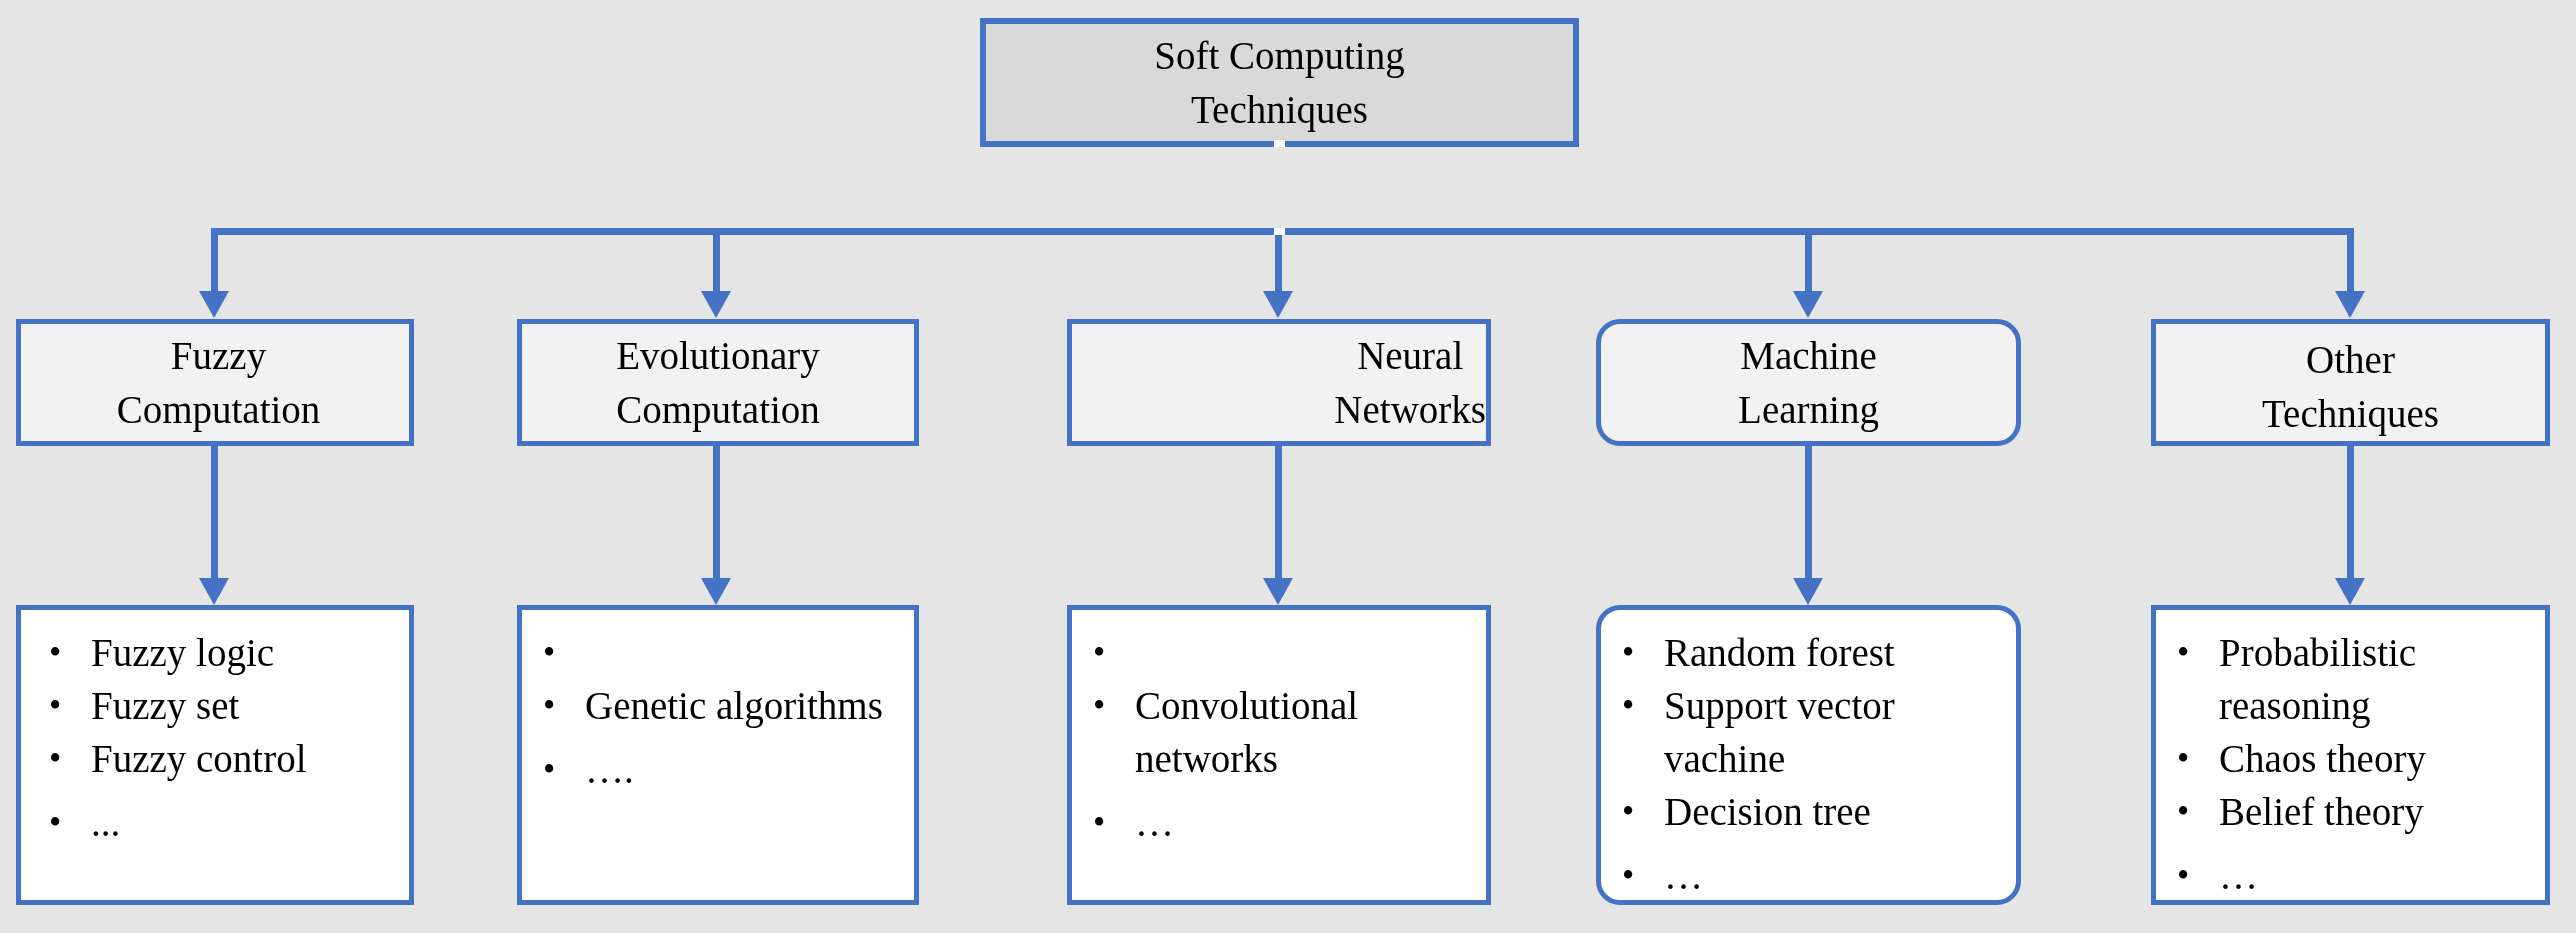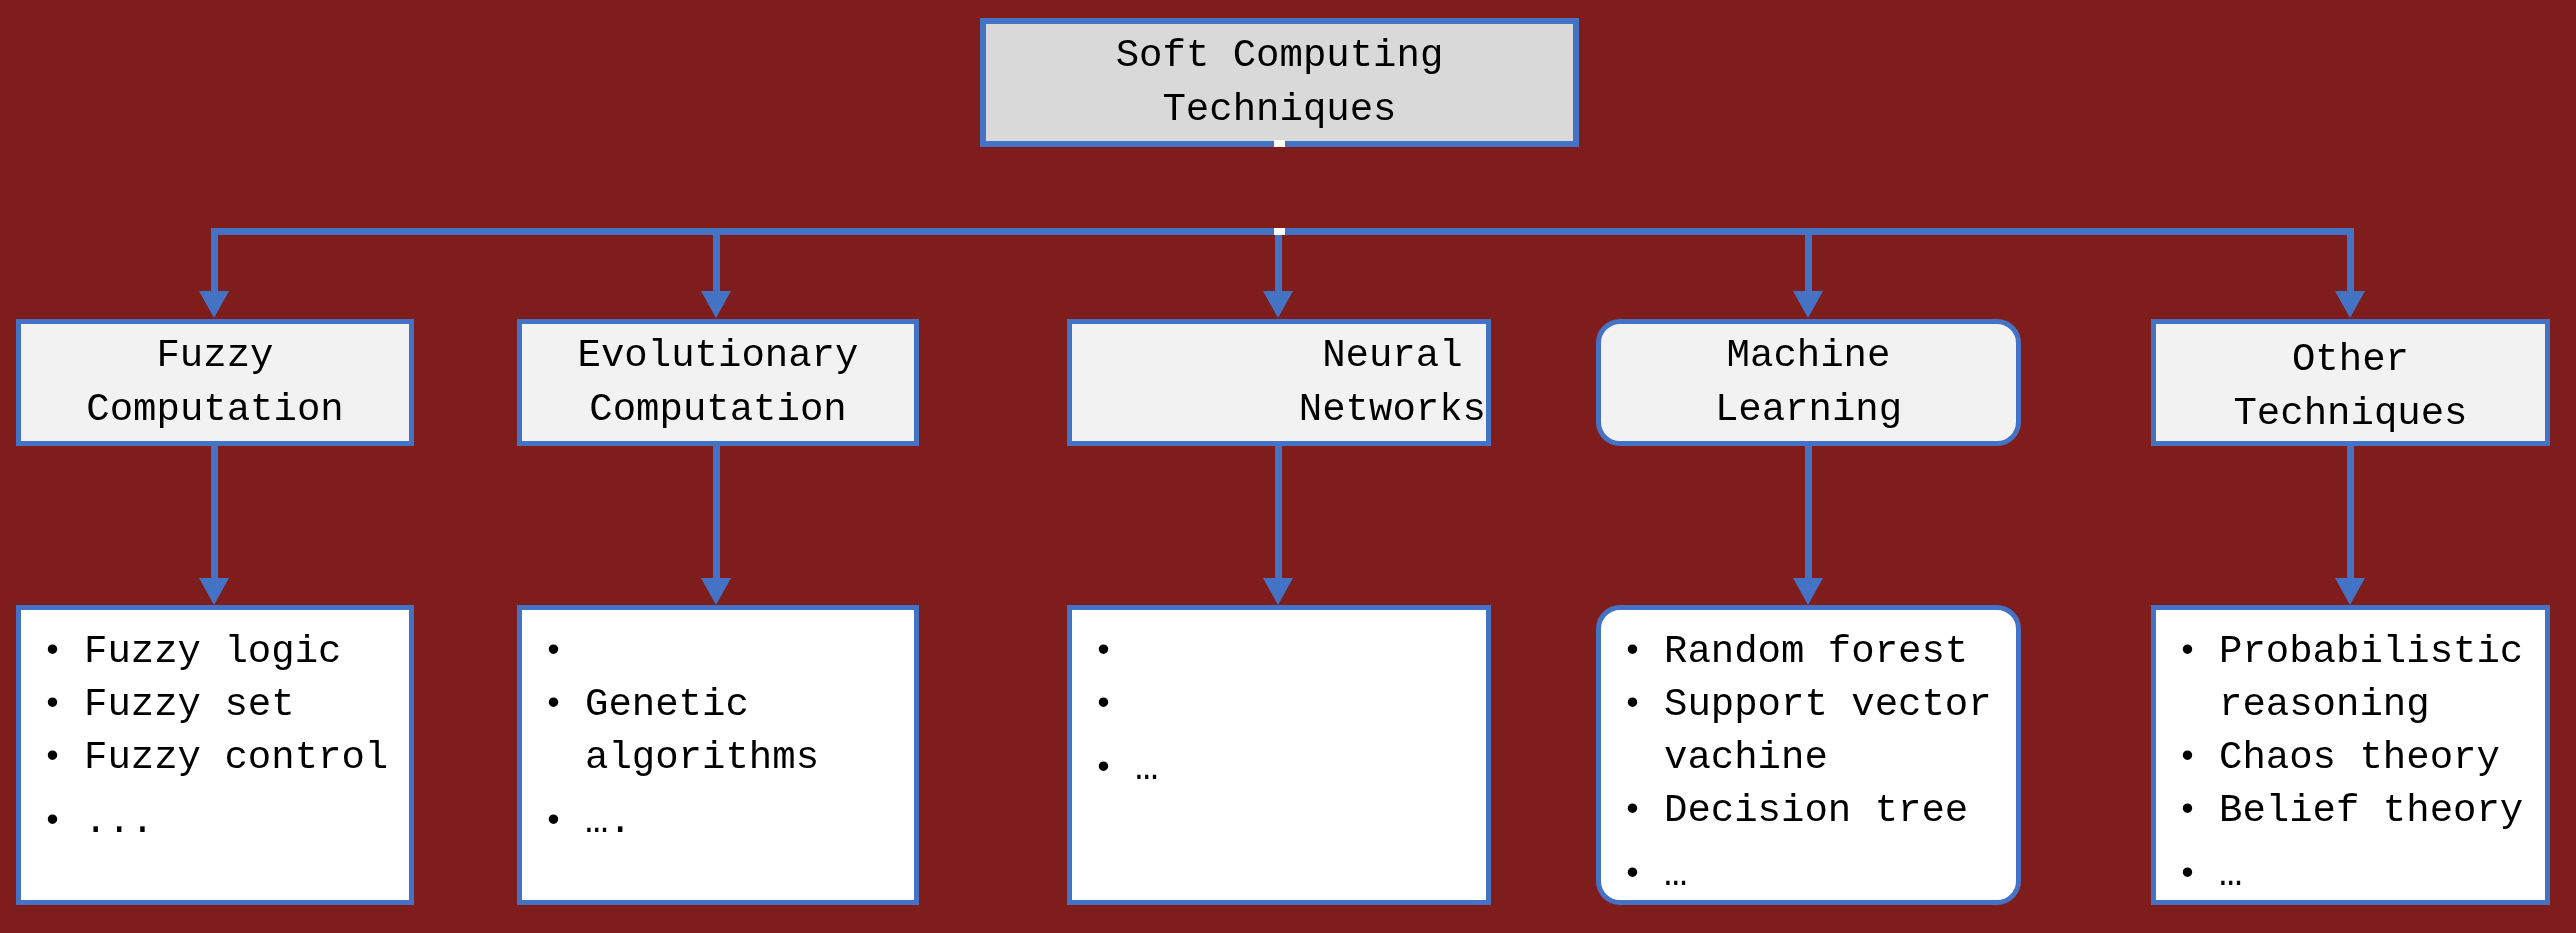--- a/index.html
+++ b/index.html
@@ -1,29 +1,29 @@
 <!DOCTYPE html>
 <html style="--border-blue: #4472C4; --root-fill: #D9D9D9; --branch-fill: #F2F2F2; --list-fill: #FFFFFF; --text: #000000;font-size:13px"><head>
 <meta charset="utf-8">
 <style>
   html,body{margin:0;padding:0;background:#ffffff;}
   .canvas{
-    position:relative;width:2576px;height:933px;background:#7f1d1d;overflow:hidden;
-    font-family:Liberation Mono, monospace;color:var(--text,#000);
+    position:relative;width:2576px;height:933px;background:#e5e5e5;overflow:hidden;
+    font-family:Liberation Serif, serif;color:var(--text,#000);
   }
   
   .box{position:absolute;box-sizing:border-box;border:5.6px solid var(--border-blue,#4472C4);
        display:flex;align-items:center;justify-content:center;text-align:center;}
   .box .label{white-space:pre-line;font-size:39px;line-height:54px;}
   .root-box{left:980px;top:18px;width:599px;height:129px;background:var(--root-fill,#D9D9D9);border-width:6.5px;}
   .branch-box{top:319px;height:127px;background:var(--branch-fill,#F2F2F2);}
   .list-box{top:605px;height:300px;background:var(--list-fill,#FFFFFF);
             display:block;text-align:left;}
   
-  .c1{left:16px;width:398px;}
+  .c1{left:16px;width:398px;padding-left:7px;}
   .c2{left:517px;width:402px;}
   .c3{left:1067px;width:424px;justify-content:flex-end;}
   .c4{left:1596px;width:425px;border-radius:24px;}
   .c5{left:2151px;width:399px;align-items:flex-end;}
   
   .line{position:absolute;background:var(--border-blue,#4472C4);}
   .trunk{left:211px;top:228px;width:2142px;height:6.5px;}
   .vline{width:6.5px;}
   .drop-a{top:228px;height:63px;}
   .drop-a.d3{top:235px;height:56px;}
@@ -139,20 +139,21 @@
     </ul>
   </div>
 
   <div class="box list-box c3">
     <ul>
       <li>
           <span class="bullet">•</span>
         </li>
       <li>
           <span class="bullet">•</span>
+          <span class="item-text">Convolutional networks</span>
         </li>
       <li class="gap">
           <span class="bullet">•</span>
           <span class="item-text">…</span>
         </li>
     </ul>
   </div>
 
   <div class="box list-box c4">
     <ul>

